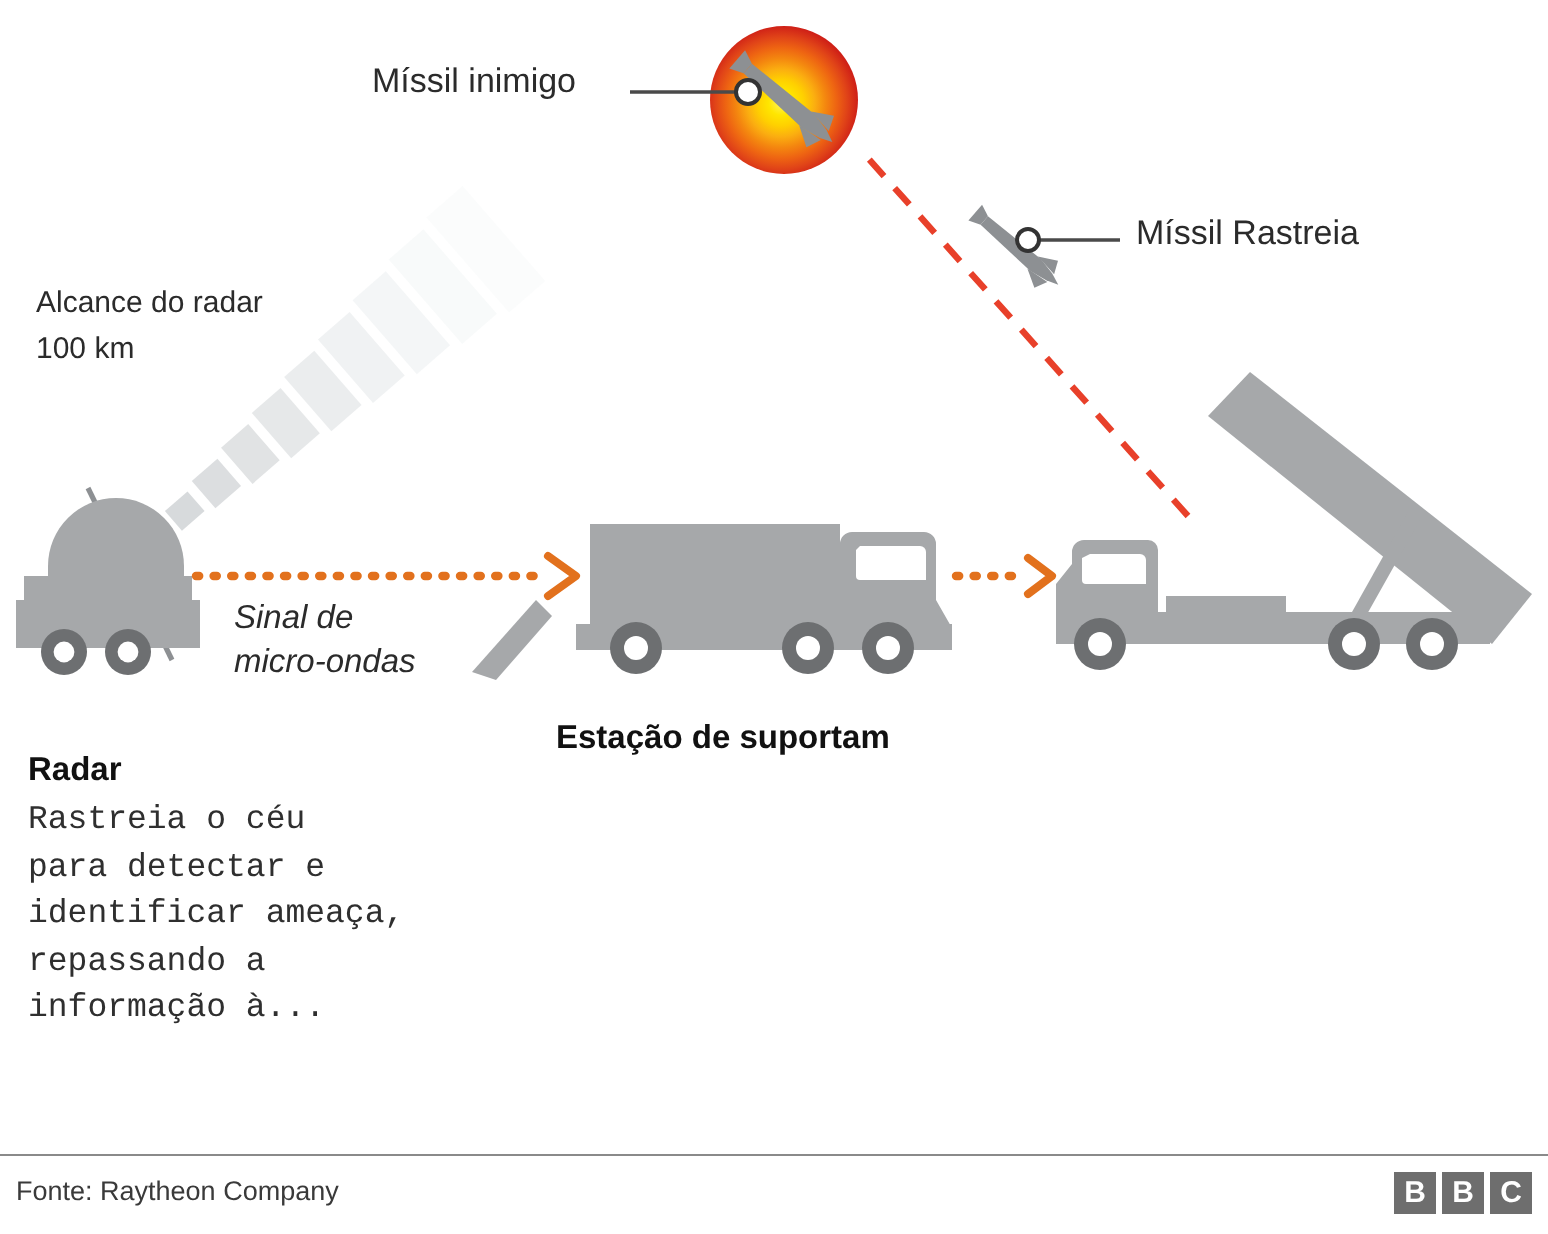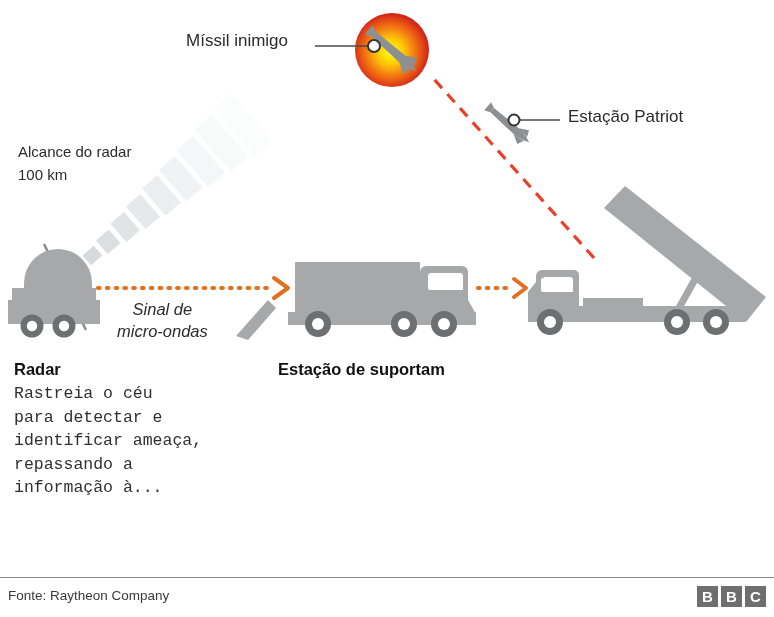--- a/index.html
+++ b/index.html
@@ -55,36 +55,35 @@
     font-size: 15px;
     line-height: 23px;
   }
   #label-microwave {
     left: 117px;
     top: 298px;
     font-style: italic;
     font-size: 16.5px;
     line-height: 22px;
     color: #2b2b2b;
-    text-align: center;
   }
 
   
   #columns {
     position: absolute;
     left: 0;
     top: 358px;
     width: 774px;
     display: flex;
   }
   .column {
     padding-right: 16px;
     box-sizing: border-box;
   }
-  .column.c1 { width: 270px; padding-left: 14px; }
+  .column.c1 { width: 270px; padding-left: 14px; margin-top: 16px; }
   .column.c2 { width: 275px; padding-left: 8px; }
   .column.c3 { width: 229px; padding-left: 10px; }
 
   .col-title {
     font-weight: bold;
     font-size: 16.5px;
     line-height: 22px;
     color: #111111;
     margin: 0 0 2px 0;
   }
@@ -272,21 +271,21 @@
       <circle cx="550" cy="322" r="6" fill="#ffffff"></circle>
       <circle cx="677" cy="322" r="13" fill="#6d6f71"></circle>
       <circle cx="677" cy="322" r="6" fill="#ffffff"></circle>
       <circle cx="716" cy="322" r="13" fill="#6d6f71"></circle>
       <circle cx="716" cy="322" r="6" fill="#ffffff"></circle>
     </g>
   </svg>
 
   <div class="callout" id="label-enemy-missile">Míssil inimigo</div>
 
-  <div class="callout" id="label-patriot-missile">Estação Patriot</div>
+  <div class="callout" id="label-patriot-missile">Míssil Rastreia</div>
 
   <div class="callout" id="label-radar-range">Alcance do radar
 100 km</div>
 
   <div class="callout" id="label-microwave">Sinal de
 micro-ondas</div>
 
   <div id="columns">
     <div class="column c1">
       <p class="col-title">Radar</p>

